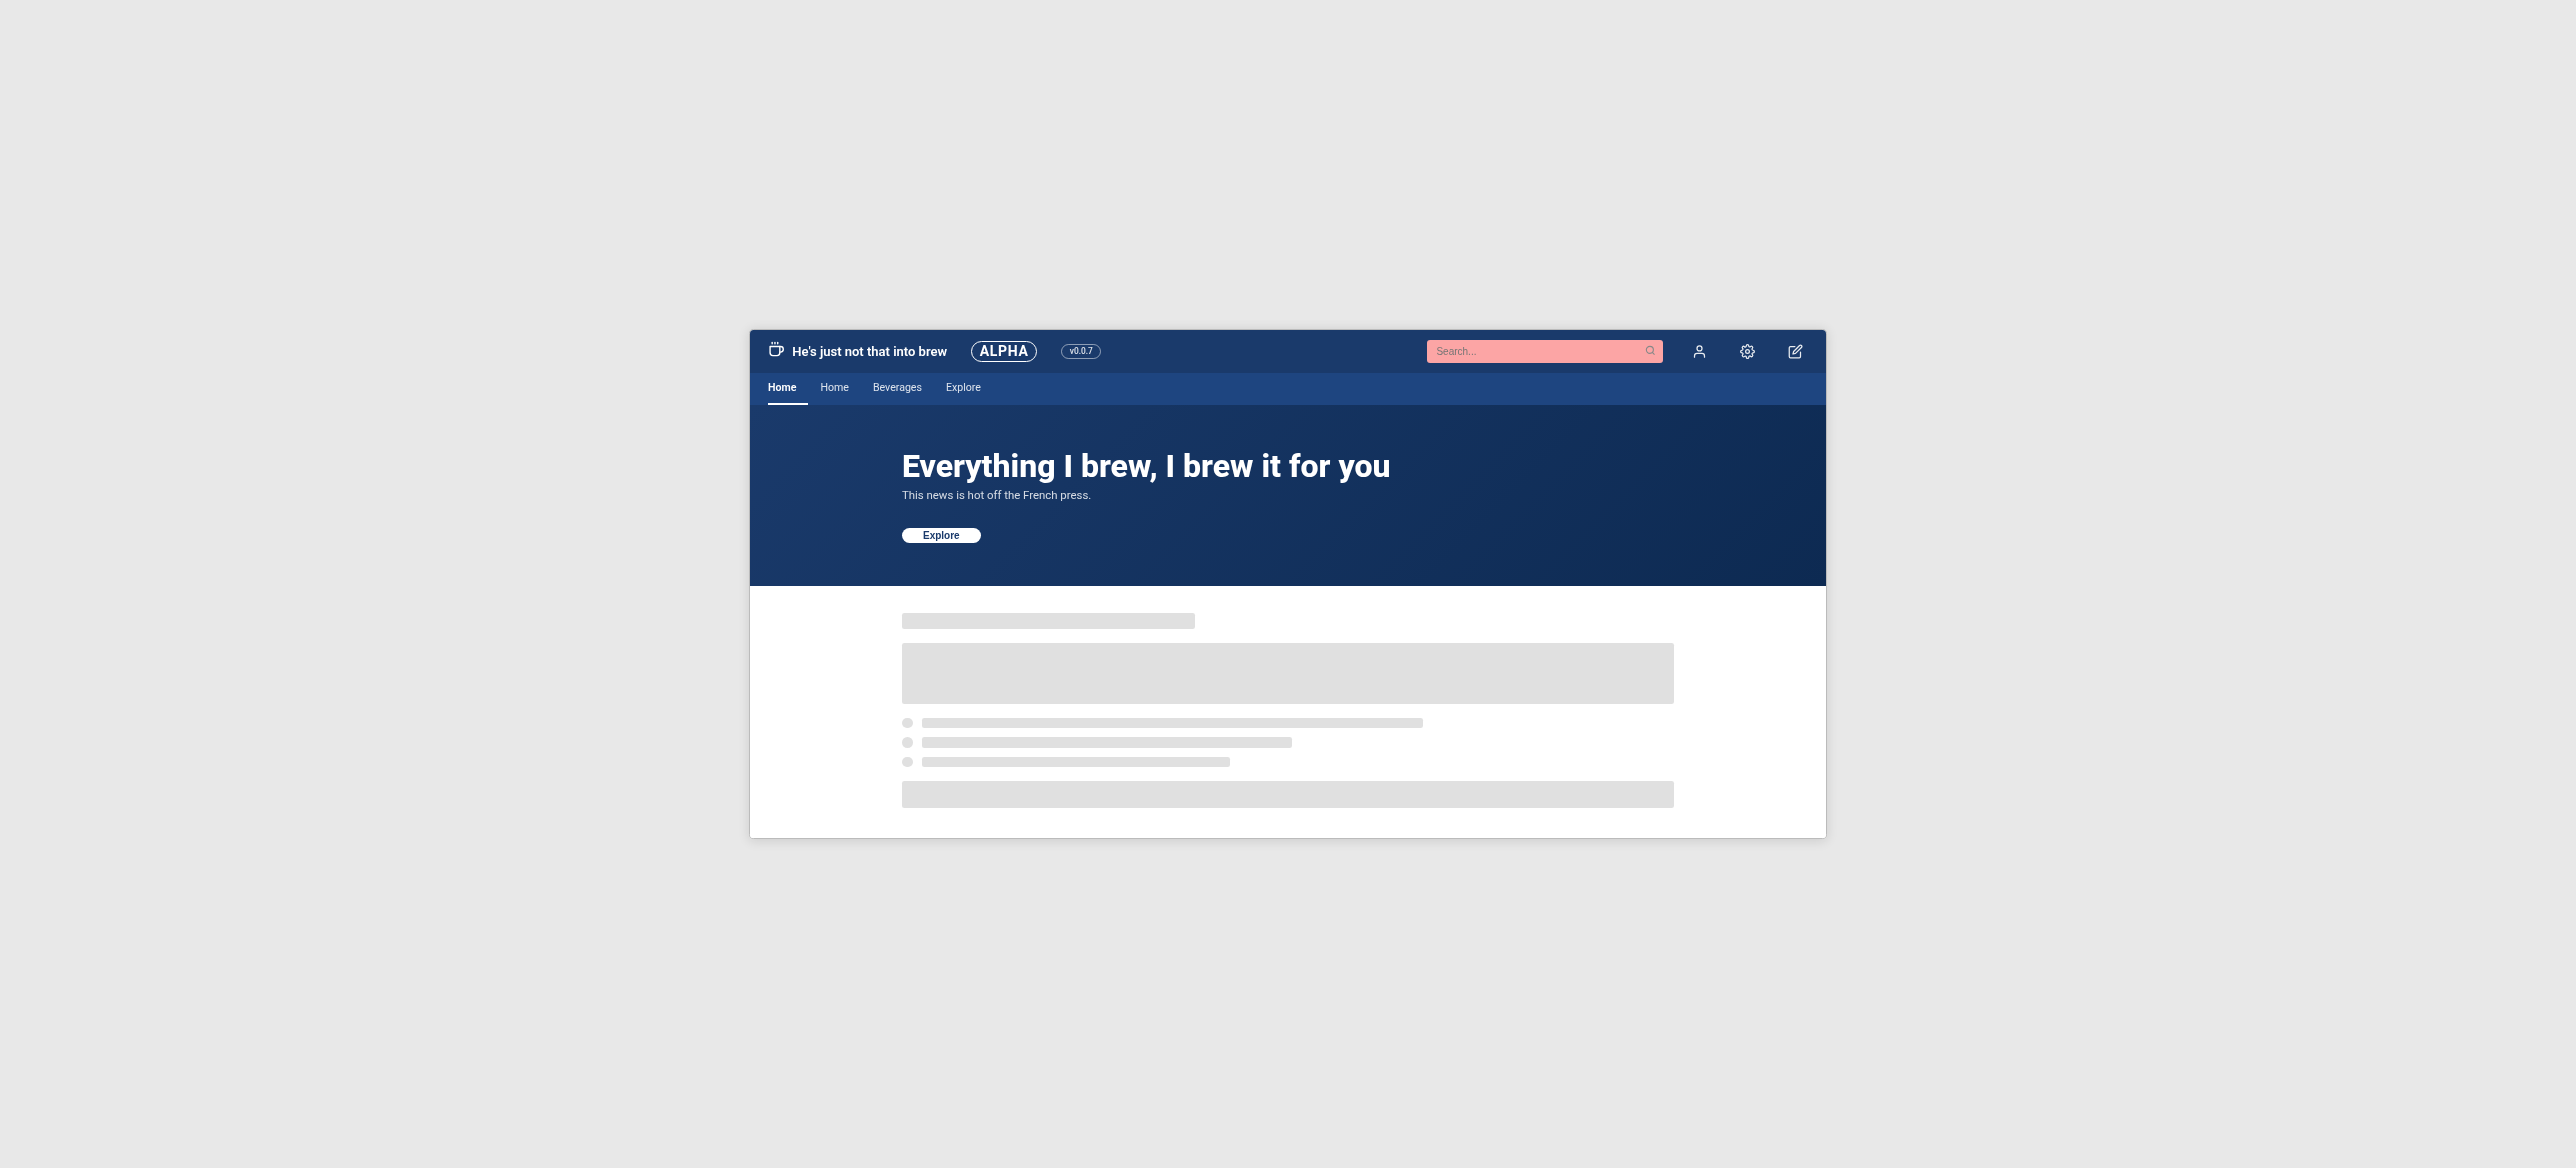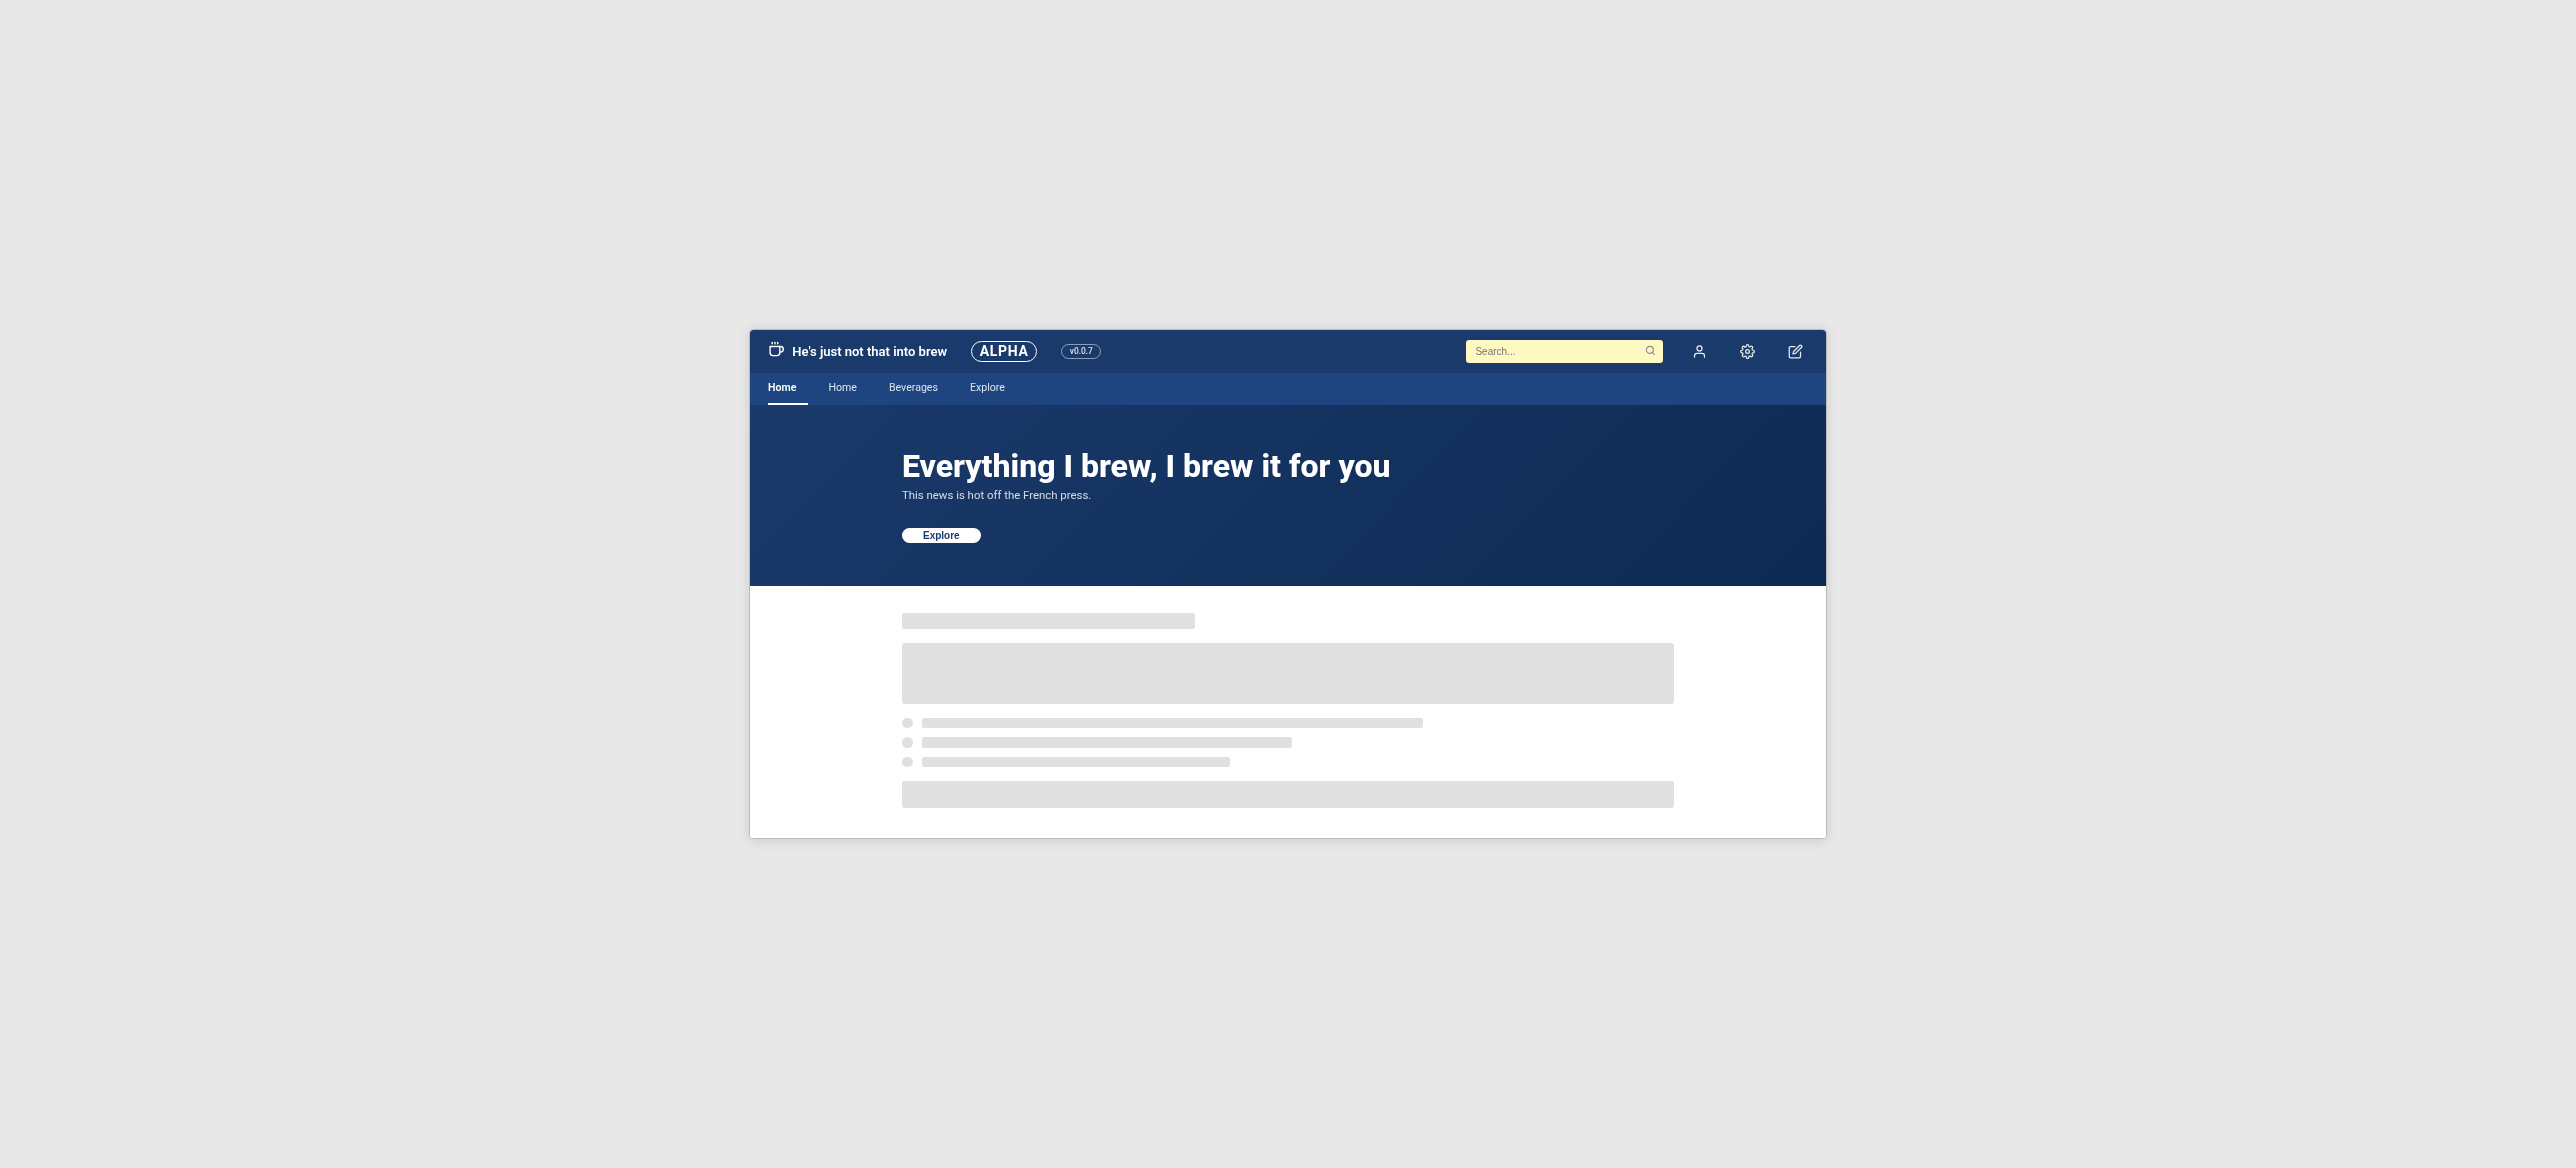--- a/index.html
+++ b/index.html
@@ -74,24 +74,24 @@
       font-weight: 500;
       padding: 1.5px 7.6px;
       text-align: center;
     }
 
     .spacer { flex: 1; }
 
     .search-box {
       display: flex;
       align-items: center;
-      background: #fef9c3;
+      background: #fca5a5;
       border-radius: 3px;
       overflow: hidden;
-      width: 197px;
+      width: 236px;
     }
 
     .search-input {
       border: none;
       outline: none;
       padding: 5.3px 9px;
       font-size: 10px;
       color: #333;
       flex: 1;
       background: transparent;
@@ -119,21 +119,20 @@
       opacity: 0.9;
     }
 
     
     .sub-nav {
       background: #1e4580;
       display: flex;
       align-items: stretch;
       padding: 0 18px;
       height: 32px;
-      gap: 8px;
     }
 
     .nav-link {
       color: rgba(255,255,255,0.85);
       font-size: 10.6px;
       font-weight: 400;
       padding: 0 12px;
       display: flex;
       align-items: center;
       cursor: pointer;

